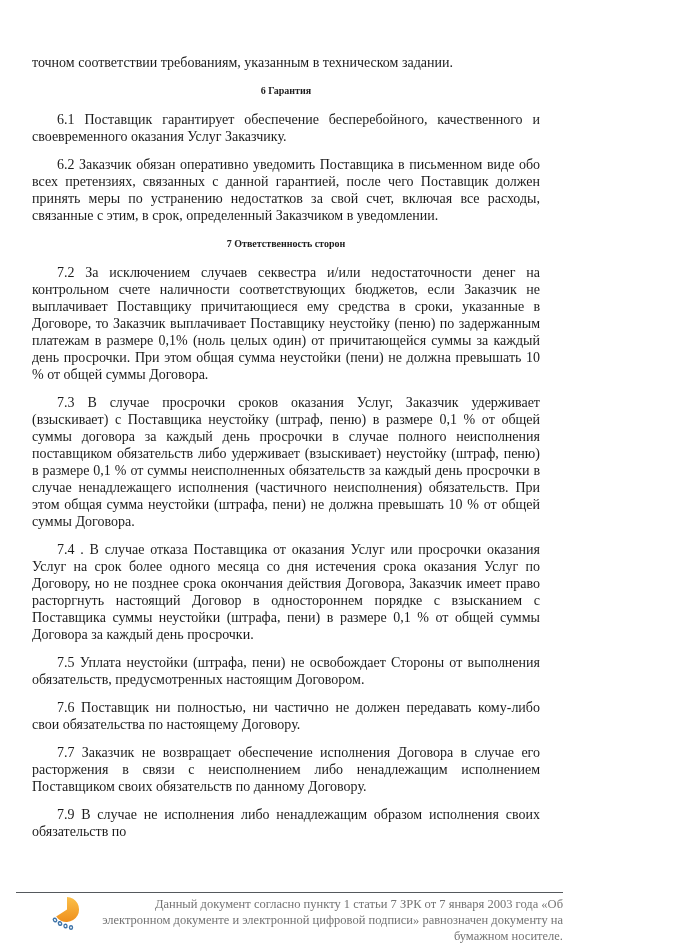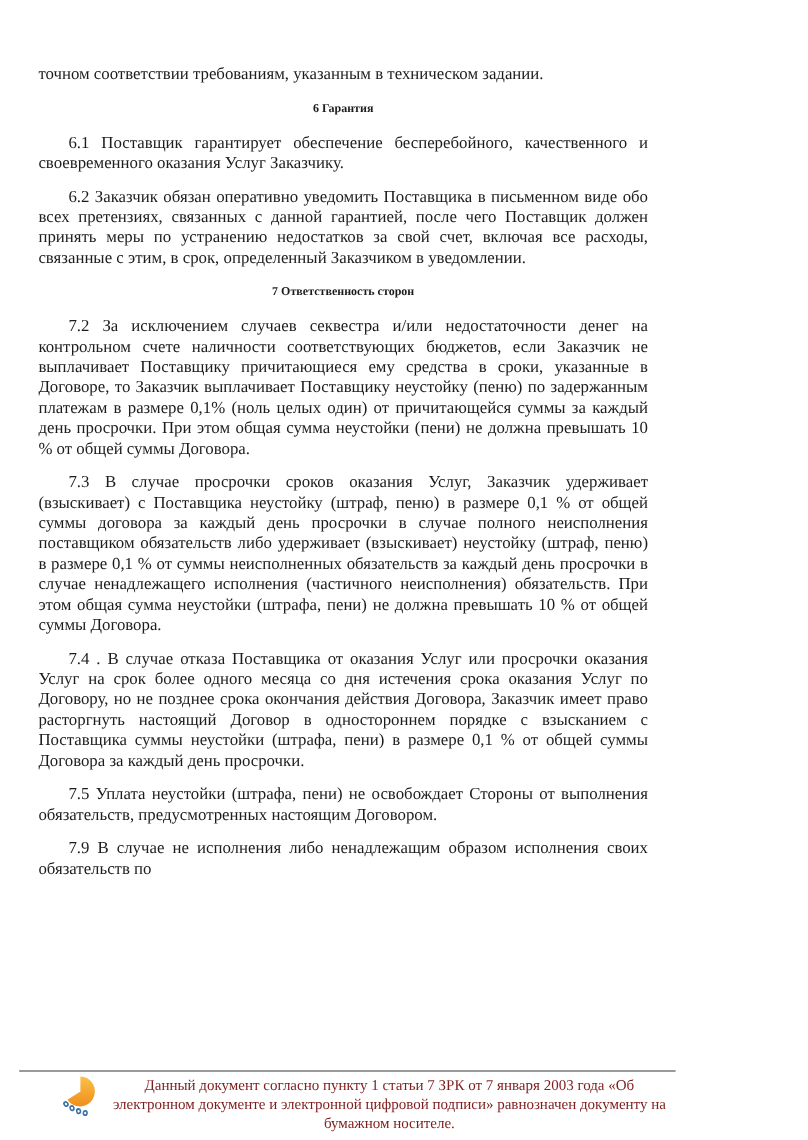--- a/index.html
+++ b/index.html
@@ -60,22 +60,22 @@
     flex: 0 0 auto;
     width: 32px;
     height: 40px;
     margin-right: 4px;
   }
   .footer-text {
     margin: 1px 0 0 0;
     max-width: 482px;
     font-size: 12.5px;
     line-height: 16px;
-    color: #7f1d1d;
-    text-align: center;
+    color: #737373;
+    text-align: right;
     text-indent: 0;
   }
 </style>
 </head>
 <body>
 
 <div class="page">
 
   <div class="doc-body">
 
@@ -91,21 +91,23 @@
 
 
     <p class="para">7.2 За исключением случаев секвестра и/или недостаточности денег на контрольном счете наличности соответствующих бюджетов, если Заказчик не выплачивает Поставщику причитающиеся ему средства в сроки, указанные в Договоре, то Заказчик выплачивает Поставщику неустойку (пеню) по задержанным платежам в размере 0,1% (ноль целых один) от причитающейся суммы за каждый день просрочки. При этом общая сумма неустойки (пени) не должна превышать 10 % от общей суммы Договора.</p>
 
     <p class="para">7.3 В случае просрочки сроков оказания Услуг, Заказчик удерживает (взыскивает) с Поставщика неустойку (штраф, пеню) в размере 0,1 % от общей суммы договора за каждый день просрочки в случае полного неисполнения поставщиком обязательств либо удерживает (взыскивает) неустойку (штраф, пеню) в размере 0,1 % от суммы неисполненных обязательств за каждый день просрочки в случае ненадлежащего исполнения (частичного неисполнения) обязательств. При этом общая сумма неустойки (штрафа, пени) не должна превышать 10 % от общей суммы Договора.</p>
 
     <p class="para">7.4 . В случае отказа Поставщика от оказания Услуг или просрочки оказания Услуг на срок более одного месяца со дня истечения срока оказания Услуг по Договору, но не позднее срока окончания действия Договора, Заказчик имеет право расторгнуть настоящий Договор в одностороннем порядке с взысканием с Поставщика суммы неустойки (штрафа, пени) в размере 0,1 % от общей суммы Договора за каждый день просрочки.</p>
 
     <p class="para">7.5 Уплата неустойки (штрафа, пени) не освобождает Стороны от выполнения обязательств, предусмотренных настоящим Договором.</p>
 
+    <p class="para">7.6 Поставщик ни полностью, ни частично не должен передавать кому-либо свои обязательства по настоящему Договору.</p>
 
+    <p class="para">7.7 Заказчик не возвращает обеспечение исполнения Договора в случае его расторжения в связи с неисполнением либо ненадлежащим исполнением Поставщиком своих обязательств по данному Договору.</p>
 
 
     <p class="para">7.9 В случае не исполнения либо ненадлежащим образом исполнения своих обязательств по</p>
 
   </div>
 
   <div class="footer">
     <div class="footer-sep"></div>
     <div class="footer-row">
       <span class="footer-logo">

